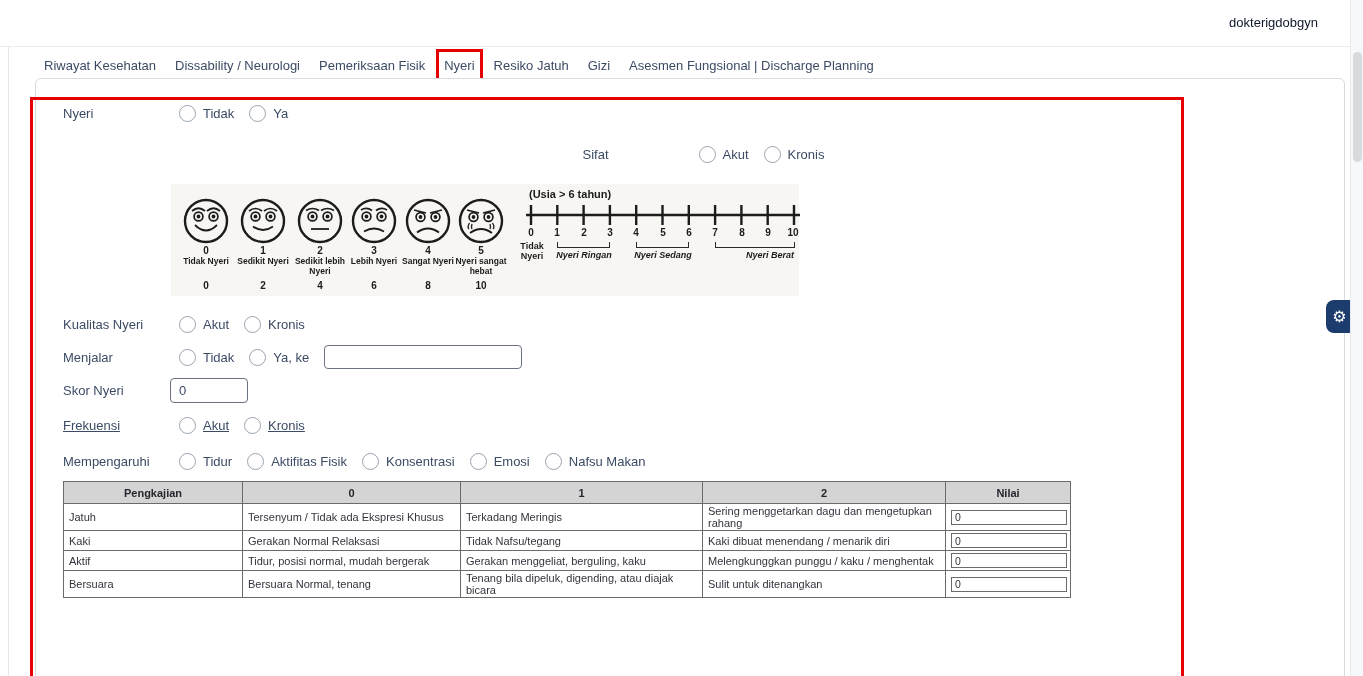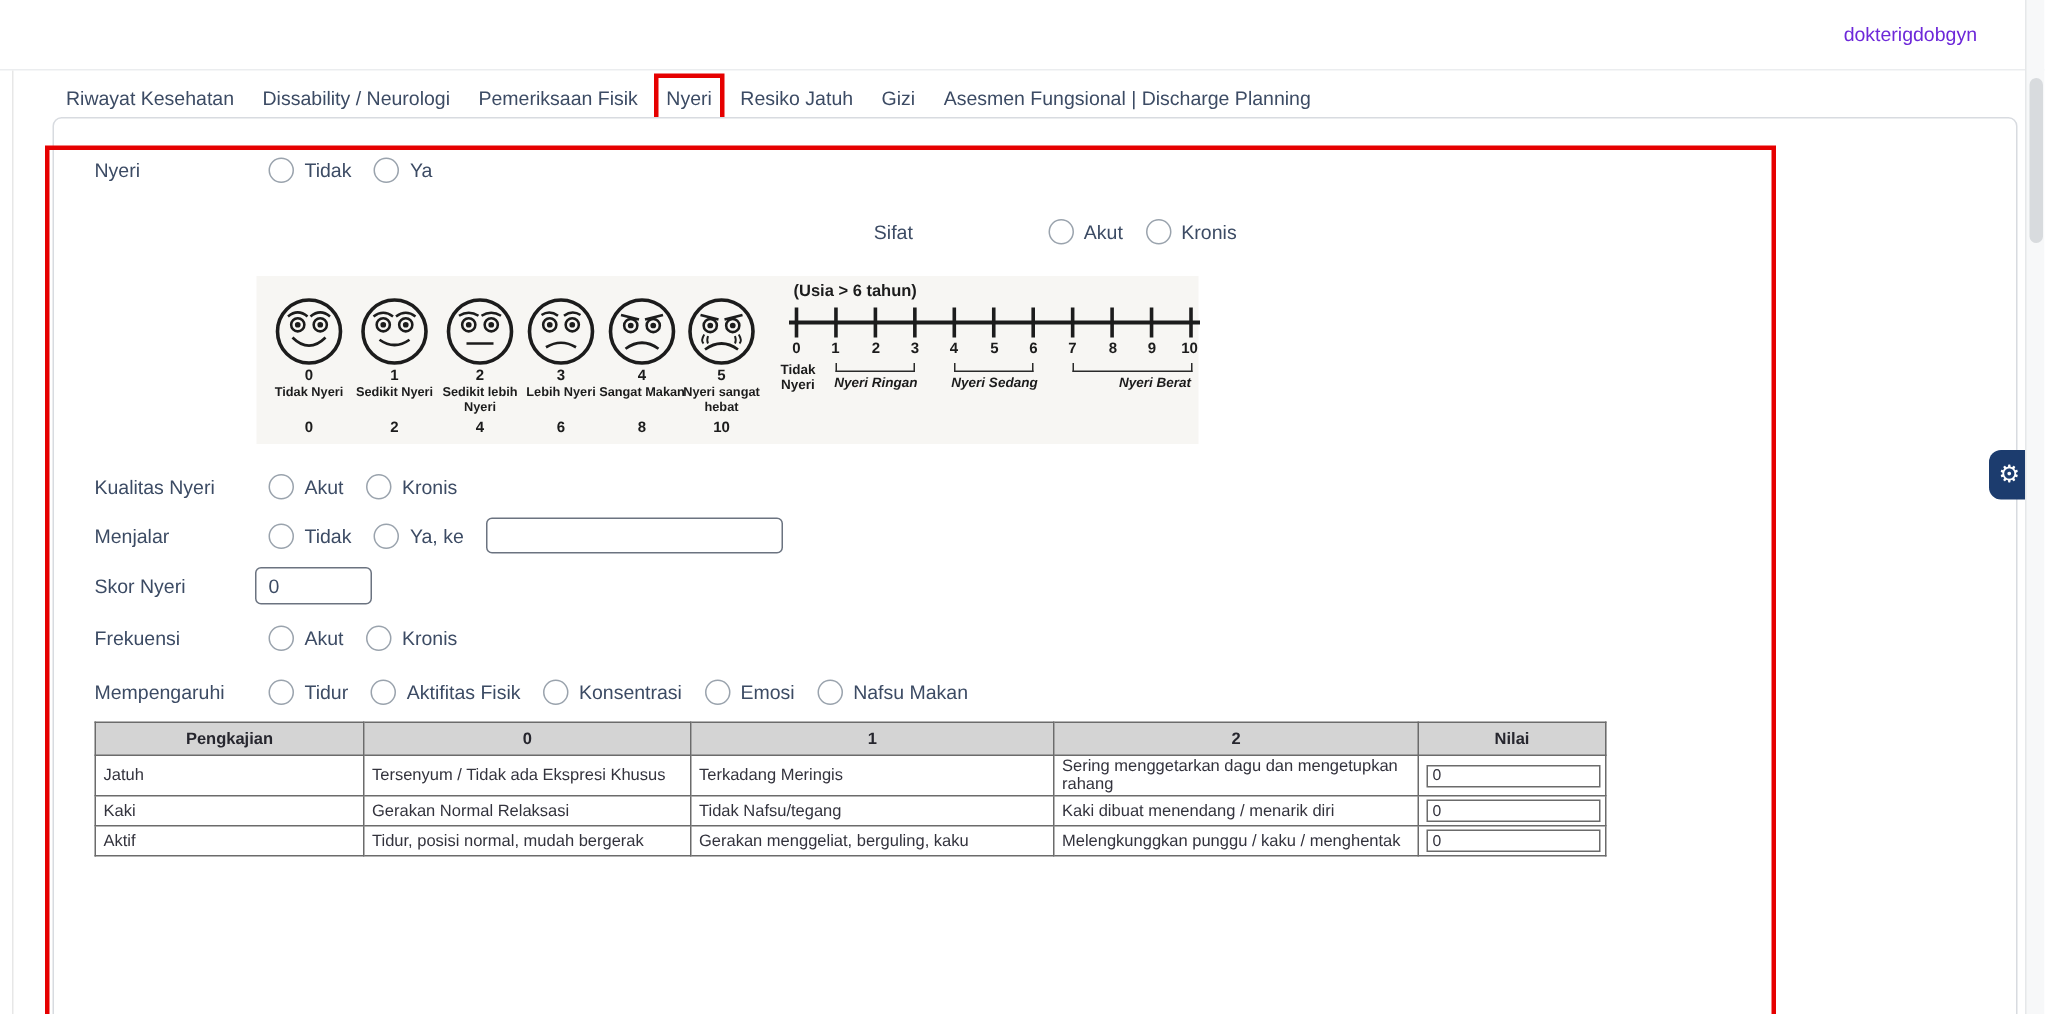--- a/index.html
+++ b/index.html
@@ -3,21 +3,21 @@
 <meta charset="utf-8">
 <style>
   * { margin:0; padding:0; box-sizing:border-box; }
   html,body { width:1363px; height:676px; overflow:hidden; background:#fff;
     font-family:"Liberation Sans", sans-serif; color:#3c4b64; }
   .stage { position:relative; width:1363px; height:676px; background:#fff; }
 
   
   .topbar { position:absolute; left:0; top:0; width:1363px; height:47px;
     background:#fff; border-bottom:1px solid #ebedef; }
-  .username { position:absolute; right:45px; top:15px; font-size:13px; color:#6d28d9; }
+  .username { position:absolute; right:45px; top:15px; font-size:13px; color:#0f172a; }
 
   .left-edge { position:absolute; left:8px; top:47px; bottom:0; width:1px; background:#e7e7e7; }
 
   
   .scrollbar { position:absolute; right:0; top:0; width:13px; height:676px;
     background:#f7f8f9; border-left:1px solid #e6e8ea; }
   .scroll-thumb { position:absolute; left:2px; top:52px; width:9px; height:110px;
     background:#d8dbde; border-radius:5px; }
 
   
@@ -209,21 +209,21 @@
         <div class="ps-num" style="left:72px">1</div>
         <div class="ps-num" style="left:129px">2</div>
         <div class="ps-num" style="left:183px">3</div>
         <div class="ps-num" style="left:237px">4</div>
         <div class="ps-num" style="left:290px">5</div>
 
         <div class="ps-desc" style="left:5px">Tidak Nyeri</div>
         <div class="ps-desc" style="left:62px">Sedikit Nyeri</div>
         <div class="ps-desc" style="left:119px">Sedikit lebih Nyeri</div>
         <div class="ps-desc" style="left:173px">Lebih Nyeri</div>
-        <div class="ps-desc" style="left:227px">Sangat Makan</div>
+        <div class="ps-desc" style="left:227px">Sangat Nyeri</div>
         <div class="ps-desc" style="left:280px">Nyeri sangat hebat</div>
 
         <div class="ps-score" style="left:15px">0</div>
         <div class="ps-score" style="left:72px">2</div>
         <div class="ps-score" style="left:129px">4</div>
         <div class="ps-score" style="left:183px">6</div>
         <div class="ps-score" style="left:237px">8</div>
         <div class="ps-score" style="left:290px">10</div>
 
         <div class="ps-age">(Usia &gt; 6 tahun)</div>
@@ -295,21 +295,21 @@
         </span>
       </div>
 
       <div class="form-row" style="margin-top:9px;">
         <span class="form-label">Skor Nyeri</span>
         <span class="controls">
           <input class="text-input skor-input" type="text" value="0" style="">
         </span>
       </div>
 
-      <div class="form-row" style="margin-top:14px;">
+      <div class="form-row" style="margin-top:14px;text-decoration:underline;">
         <span class="form-label">Frekuensi</span>
         <span class="controls">
           <span class="radio">
             <span class="radio-circle"></span>
             <span>Akut</span>
           </span>
           <span class="radio">
             <span class="radio-circle"></span>
             <span>Kronis</span>
           </span>
@@ -379,20 +379,29 @@
         </tr>
         <tr>
           <td>Aktif</td>
           <td>Tidur, posisi normal, mudah bergerak</td>
           <td>Gerakan menggeliat, berguling, kaku</td>
           <td>Melengkunggkan punggu / kaku / menghentak</td>
           <td>
                 <input class="nilai-input" type="text" value="0" style="">
               </td>
         </tr>
+        <tr>
+          <td>Bersuara</td>
+          <td>Bersuara Normal, tenang</td>
+          <td>Tenang bila dipeluk, digending, atau diajak bicara</td>
+          <td>Sulit untuk ditenangkan</td>
+          <td>
+                <input class="nilai-input" type="text" value="0" style="">
+              </td>
+        </tr>
       </tbody>
         </table>
 
     </div>
   </div>
 
   <div class="anno anno-content"></div>
 
   <div class="fab">
     <span class="gear">⚙</span>

